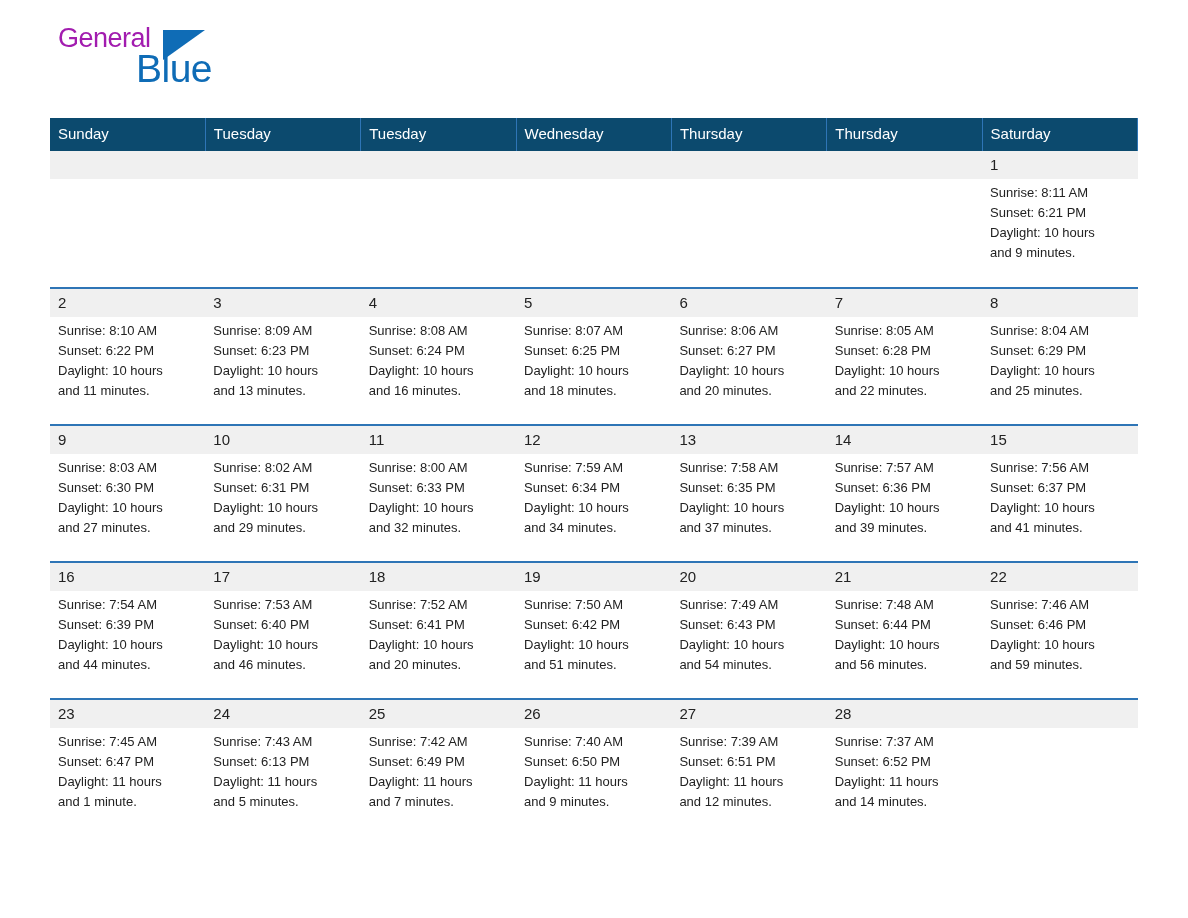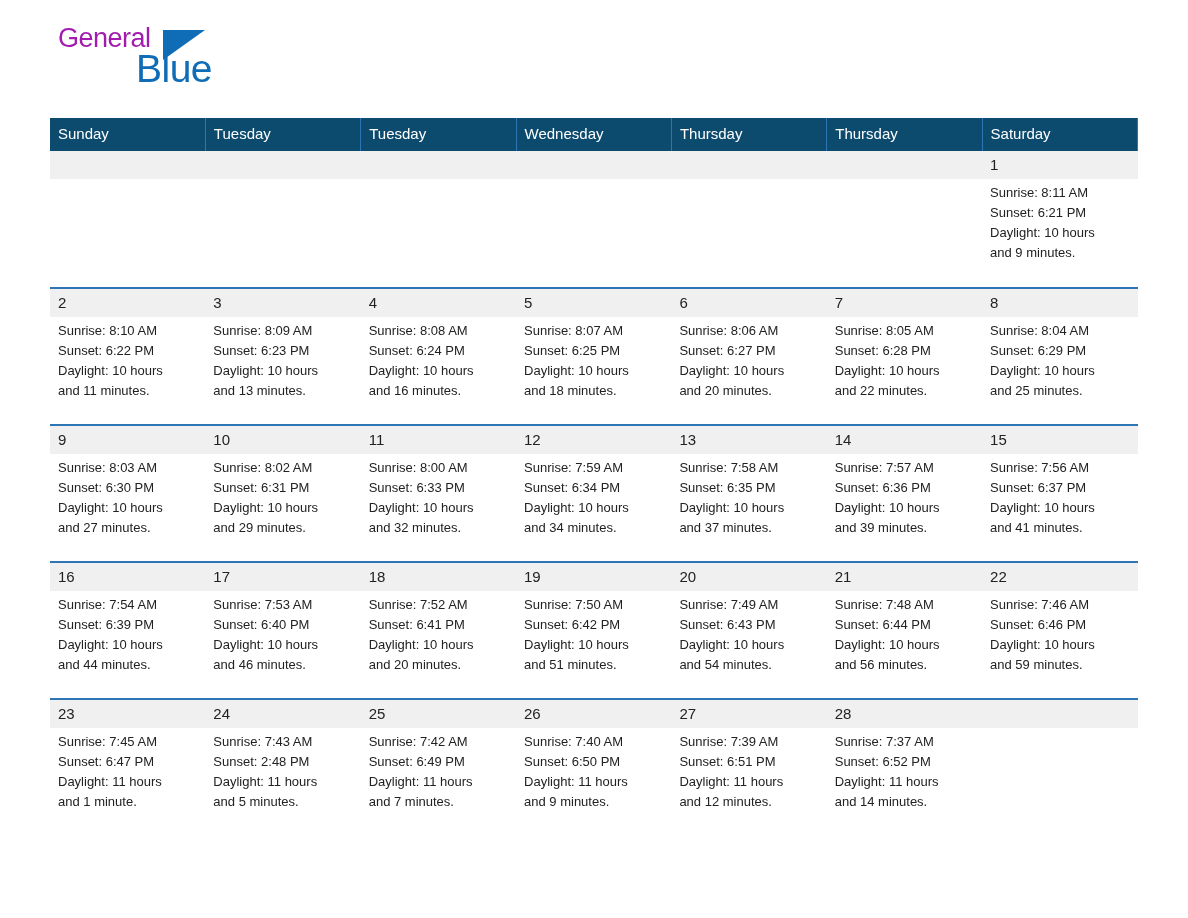--- a/index.html
+++ b/index.html
@@ -436,21 +436,21 @@
             <div>Sunrise: 7:45 AM</div>
             <div>Sunset: 6:47 PM</div>
             <div class="daylight">Daylight: 11 hours</div>
             <div class="daylight">and 1 minute.</div>
           </div>
         </td>
         <td>
           <div class="daynum">24</div>
           <div class="cellinfo">
             <div>Sunrise: 7:43 AM</div>
-            <div>Sunset: 2:48 PM</div>
+            <div>Sunset: 6:13 PM</div>
             <div class="daylight">Daylight: 11 hours</div>
             <div class="daylight">and 5 minutes.</div>
           </div>
         </td>
         <td>
           <div class="daynum">25</div>
           <div class="cellinfo">
             <div>Sunrise: 7:42 AM</div>
             <div>Sunset: 6:49 PM</div>
             <div class="daylight">Daylight: 11 hours</div>

